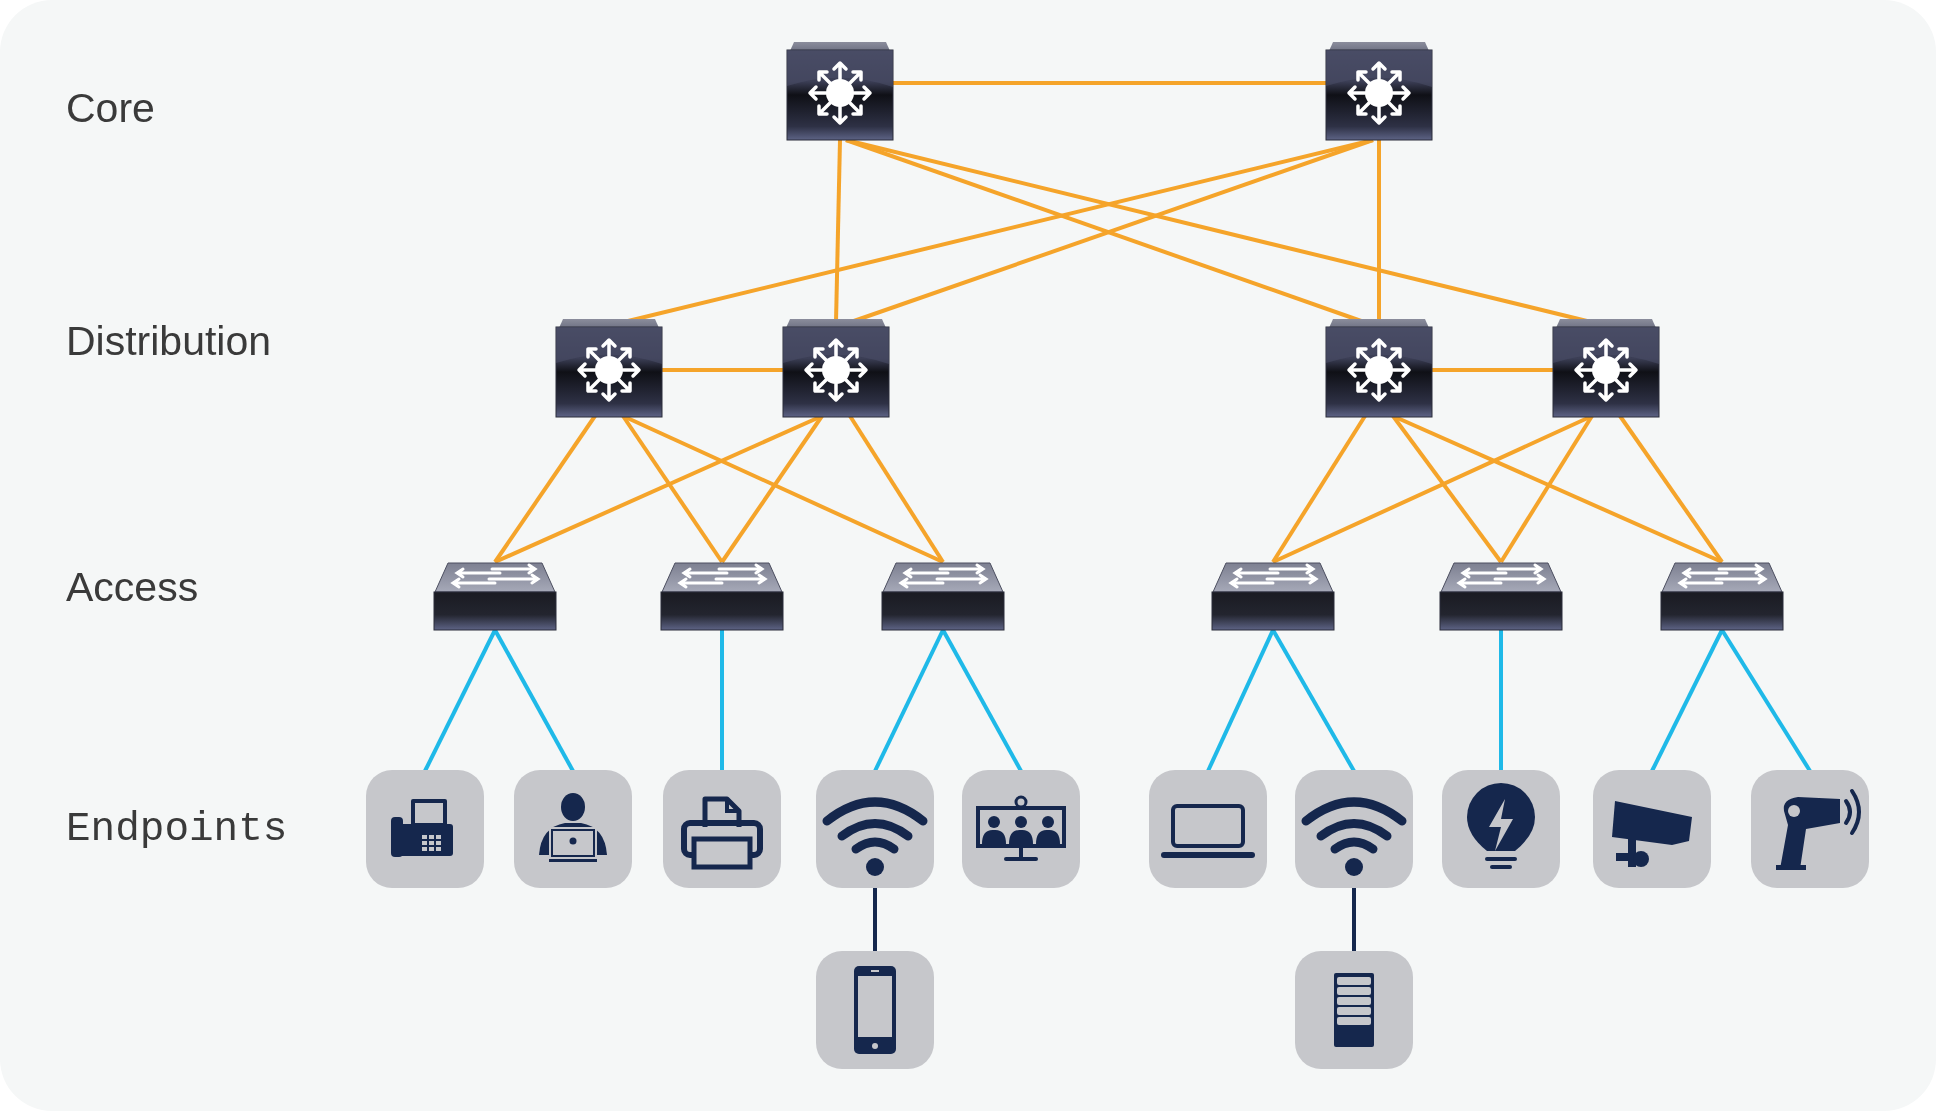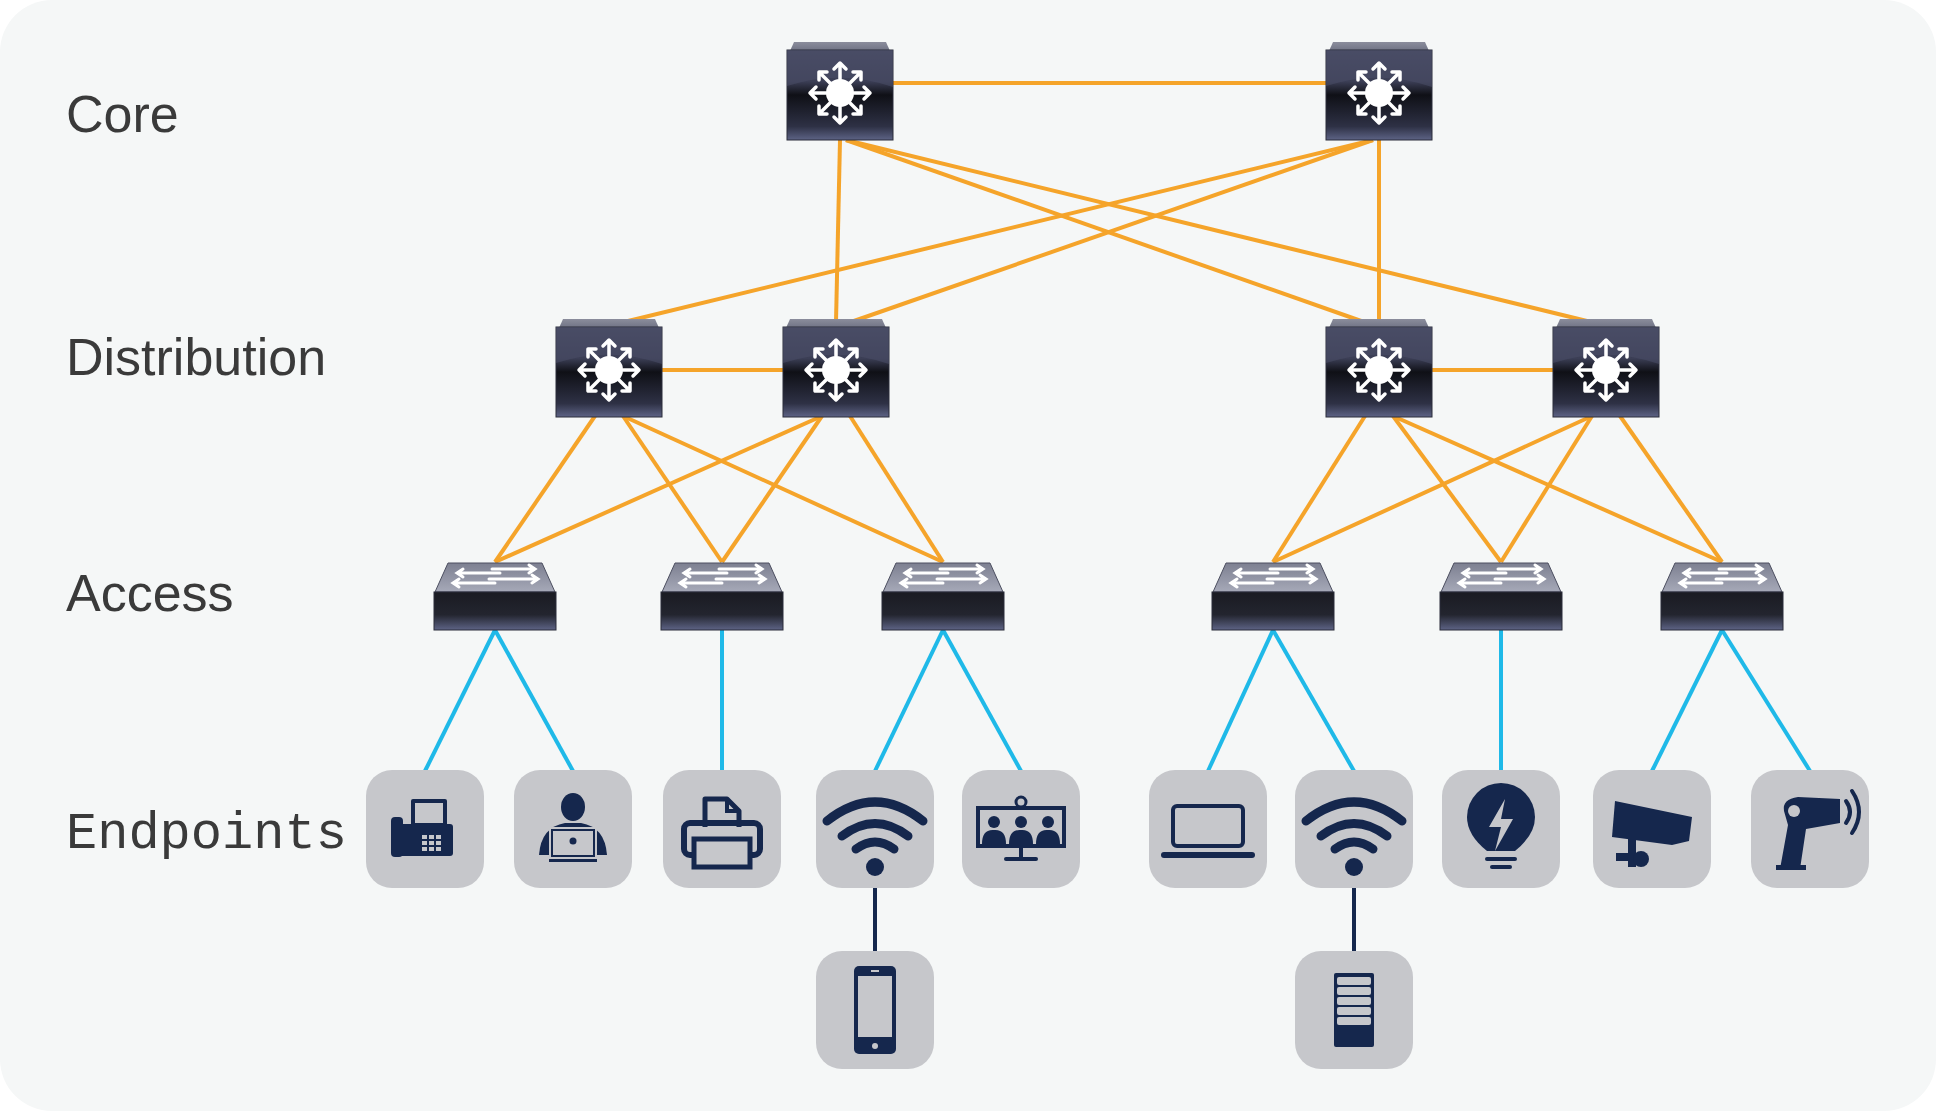--- a/index.html
+++ b/index.html
@@ -1,30 +1,30 @@
 <!DOCTYPE html>
 <html><head>
 <meta charset="utf-8">
 <style>
   html,body{margin:0;padding:0;background:#ffffff;}
   body{width:1936px;height:1113px;position:relative;overflow:hidden;font-family:"Liberation Sans",sans-serif;}
   .panel{position:absolute;left:0;top:0;width:1936px;height:1111px;background:#f5f7f7;border-radius:52px;}
-  .layer-label{position:absolute;left:66px;font-size:52px;color:#3a3a3a;line-height:1;}
+  .layer-label{position:absolute;left:66px;font-size:41px;color:#3a3a3a;line-height:1;}
   svg.diagram{position:absolute;left:0;top:0;}
   .tile{fill:#c6c7cb;}
   .ink{fill:#15274d;}
   .inks{stroke:#15274d;fill:none;}
 </style>
 </head>
 <body>
 
 <div class="panel"></div>
 
 <div class="layer-label" style="top:88px;">Core</div>
-<div class="layer-label" style="top:331px;">Distribution</div>
+<div class="layer-label" style="top:321px;">Distribution</div>
 <div class="layer-label" style="top:567px;">Access</div>
 <div class="layer-label" style="top:809px;font-family:Liberation Mono, monospace;">Endpoints</div>
 
 <svg class="diagram" id="diagram" width="1936" height="1113" viewBox="0 0 1936 1113">
   <defs>
     <linearGradient id="rFront" x1="0" y1="0" x2="0" y2="1">
       <stop offset="0" stop-color="#4a4d66"></stop>
       <stop offset="0.35" stop-color="#3b3e55"></stop>
       <stop offset="0.5" stop-color="#0f1016"></stop>
       <stop offset="0.85" stop-color="#2e3145"></stop>

